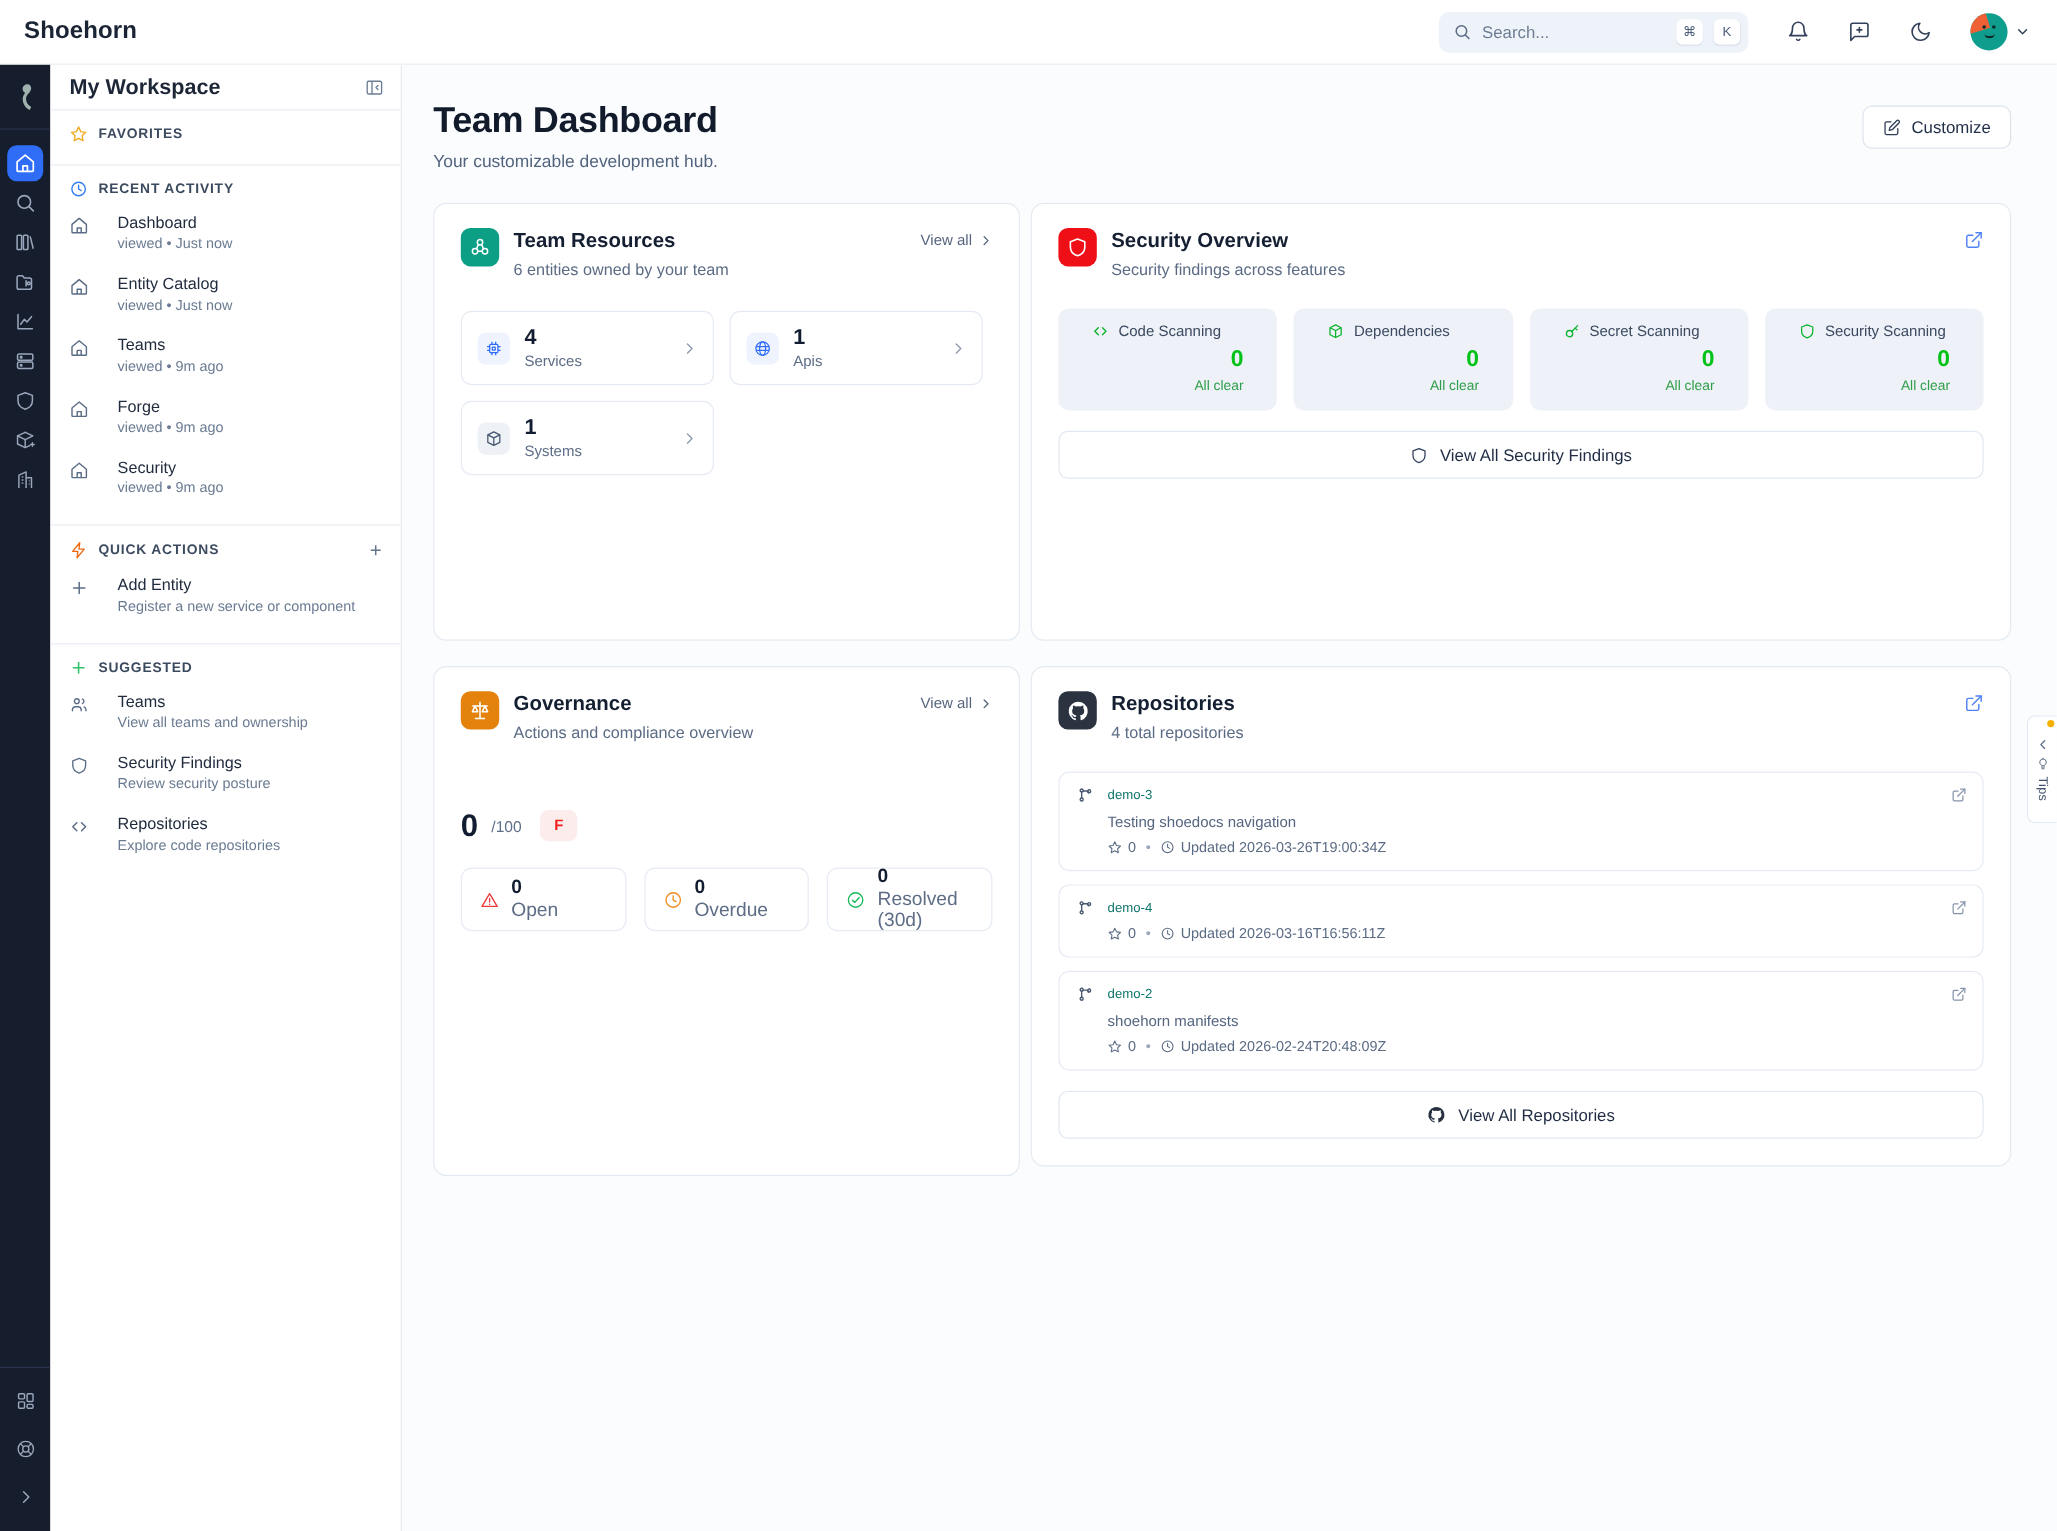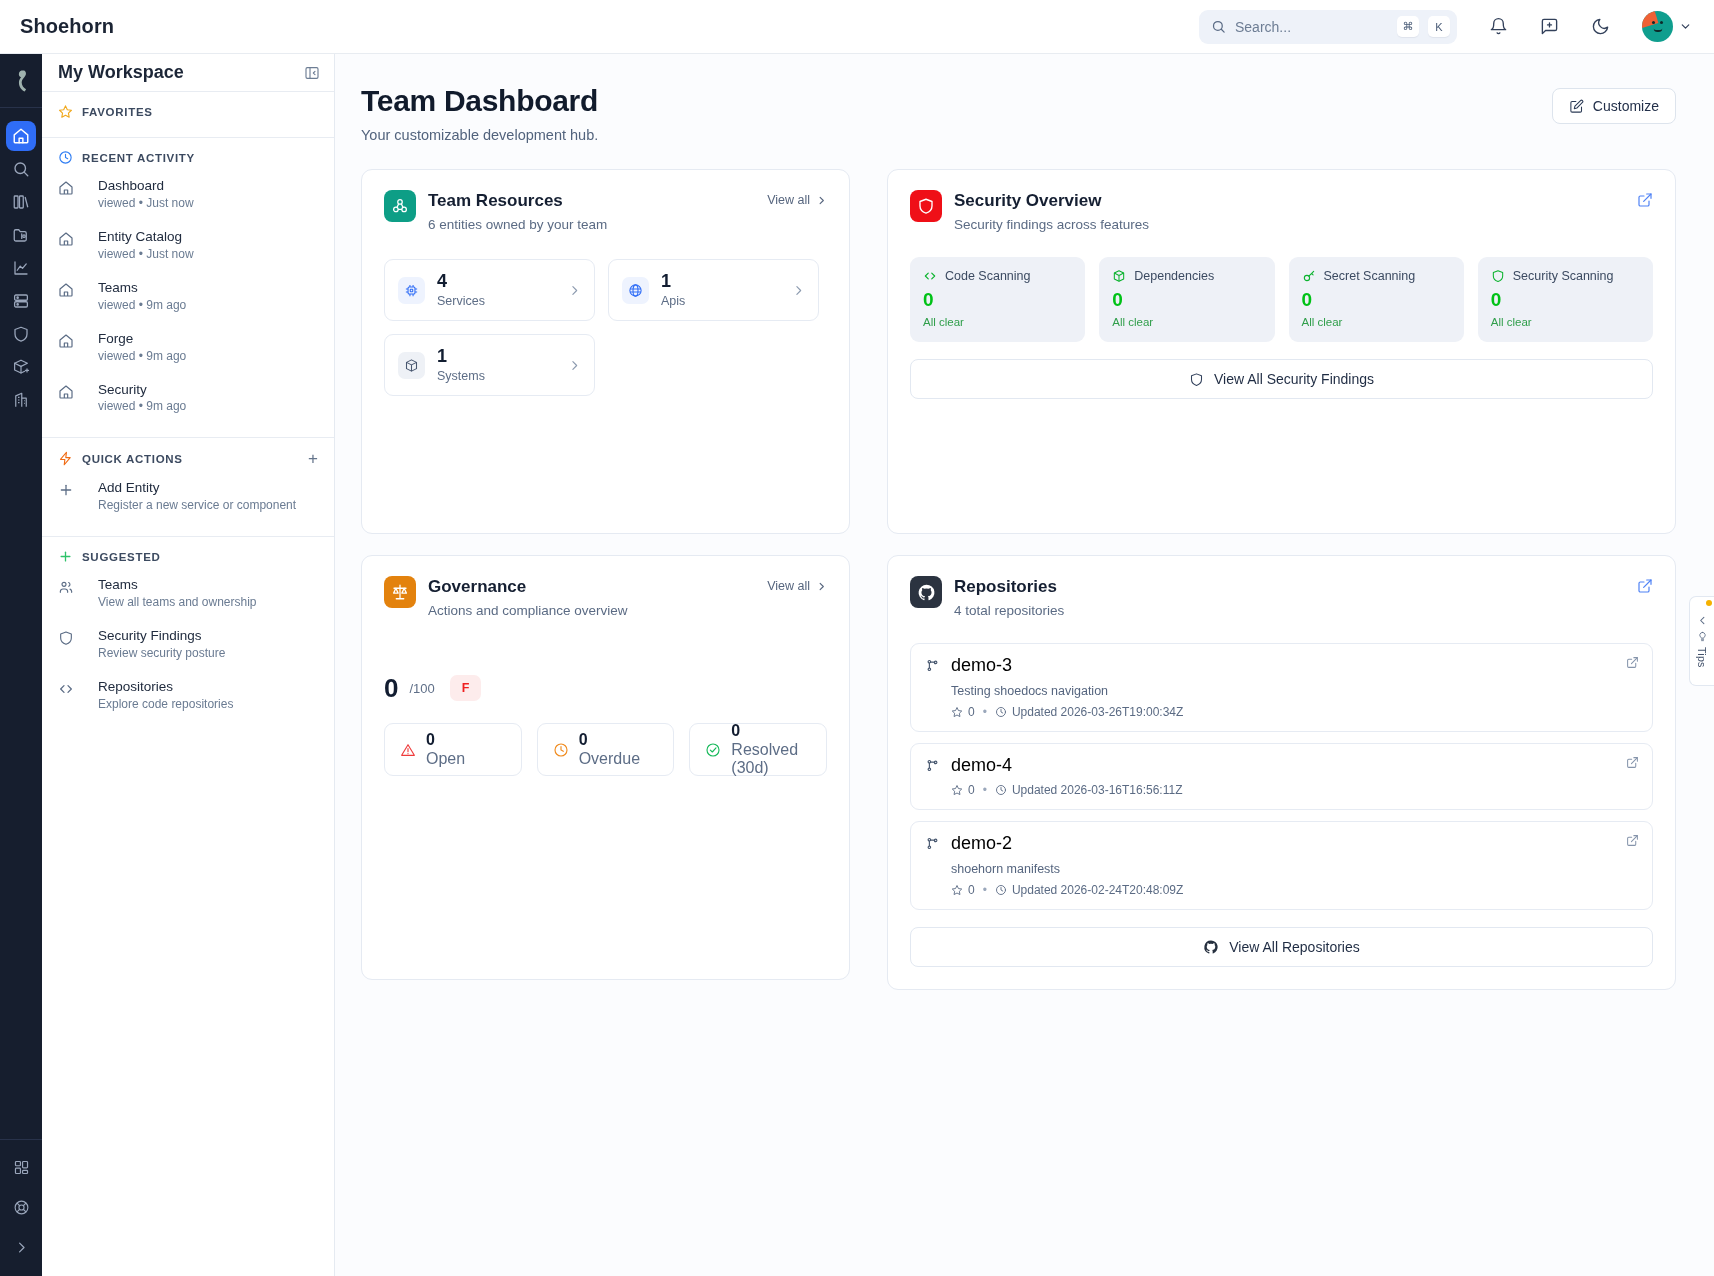--- a/index.html
+++ b/index.html
@@ -143,21 +143,21 @@
   .page-title { font-size: 30px; font-weight: 700; color: #111b2c; letter-spacing: -.3px; }
   .page-sub { font-size: 14.5px; color: #52637d; margin-top: 9px; }
   .customize-btn {
     margin-left: auto; margin-top: 4px;
     display: flex; align-items: center; gap: 9px;
     height: 36px; padding: 0 16px;
     background: #ffffff; border: 1px solid #dde4ed; border-radius: 8px;
     font-size: 14px; color: #23304a; cursor: pointer;
   }
 
-  .grid { display: flex; gap: 37px; margin-top: 26px; align-items: flex-start; }
+  .grid { display: flex; gap: 9px; margin-top: 26px; align-items: flex-start; }
   .col { display: flex; flex-direction: column; gap: 21px; }
   .col-a { flex: 0 0 489px; }
   .col-b { flex: 1; min-width: 0; }
 
   .card {
     background: #ffffff; border: 1px solid #e5eaf2; border-radius: 11px;
     padding: 20px 22px 22px;
   }
   .card-head { display: flex; align-items: flex-start; }
   .card-ico {
@@ -188,21 +188,21 @@
     flex: 0 0 auto;
   }
   .tr-n { font-size: 18px; font-weight: 700; color: #121d31; line-height: 1.1; }
   .tr-l { font-size: 12.5px; color: #5d6d86; margin-top: 2px; }
   .tr-chev { margin-left: auto; color: #8c9aaf; display: flex; }
 
   
   .sec-grid { display: flex; gap: 14px; margin-top: 25px; }
   .sec-tile {
     flex: 1; background: #eef1f7; border-radius: 9px;
-    padding: 12px 13px 14px; min-width: 0;
+    padding: 12px 28px 14px; min-width: 0; text-align: right;
   }
   .sec-top { display: flex; align-items: center; gap: 8px; color: #0bb32e; }
   .sec-name { font-size: 12.5px; color: #3b4a61; white-space: nowrap; }
   .sec-n { font-size: 19px; font-weight: 700; color: #00c217; margin-top: 7px; line-height: 1; }
   .sec-st { font-size: 11.5px; color: #2f9e4a; margin-top: 7px; }
 
   .wide-btn {
     margin-top: 17px; height: 40px; width: 100%;
     border: 1px solid #e2e8f1; border-radius: 8px; background: #fff;
     display: flex; align-items: center; justify-content: center; gap: 10px;
@@ -226,21 +226,21 @@
   .gov-n { font-size: 16px; font-weight: 700; color: #121d31; line-height: 1.1; }
   .gov-l { font-size: 16px; color: #5d6d86; margin-top: 2px; }
 
   
   .repo-list { display: flex; flex-direction: column; gap: 11px; margin-top: 25px; }
   .repo {
     border: 1px solid #e6ebf3; border-radius: 9px;
     padding: 11px 14px 12px; position: relative; cursor: pointer; background: #fff;
   }
   .repo-top { display: flex; align-items: center; gap: 11px; }
-  .repo-name { font-size: 18px; color: #000000; }
+  .repo-name { font-size: 11px; color: #0f766e; }
   .repo-ext { position: absolute; right: 13px; top: 12px; color: #8594ab; display: flex; }
   .repo-desc { font-size: 12.5px; color: #55657f; margin: 8px 0 0 26px; }
   .repo-meta { display: flex; align-items: center; gap: 8px; margin: 7px 0 0 26px; font-size: 12px; color: #5b6b84; }
   .repo-meta .mi { display: flex; align-items: center; gap: 5px; }
   .dot-sep { color: #9aa7bb; }
 
   
   .tips {
     position: absolute; right: 0; top: 542px;
     width: 25px; height: 90px;

